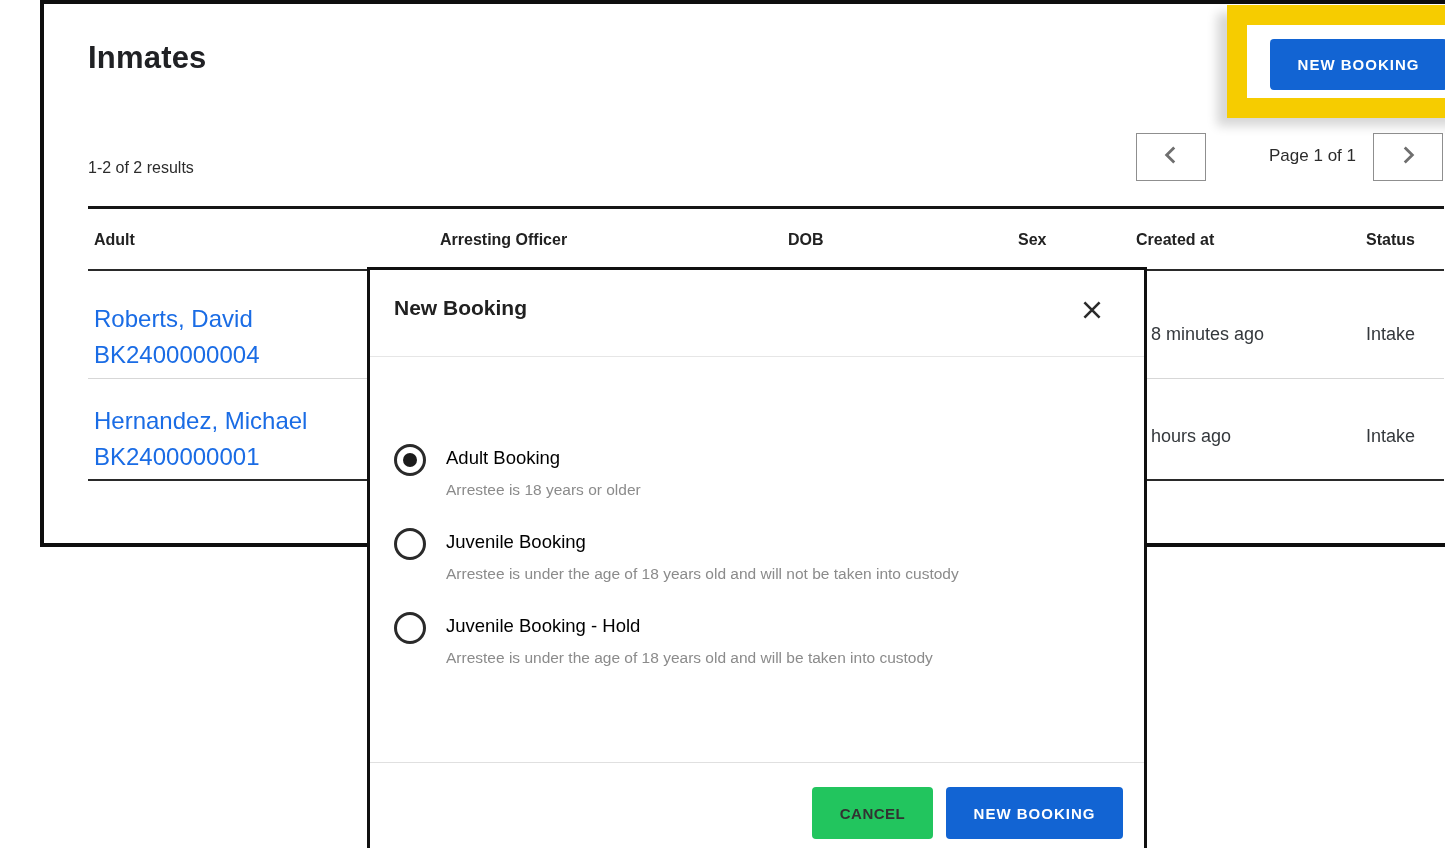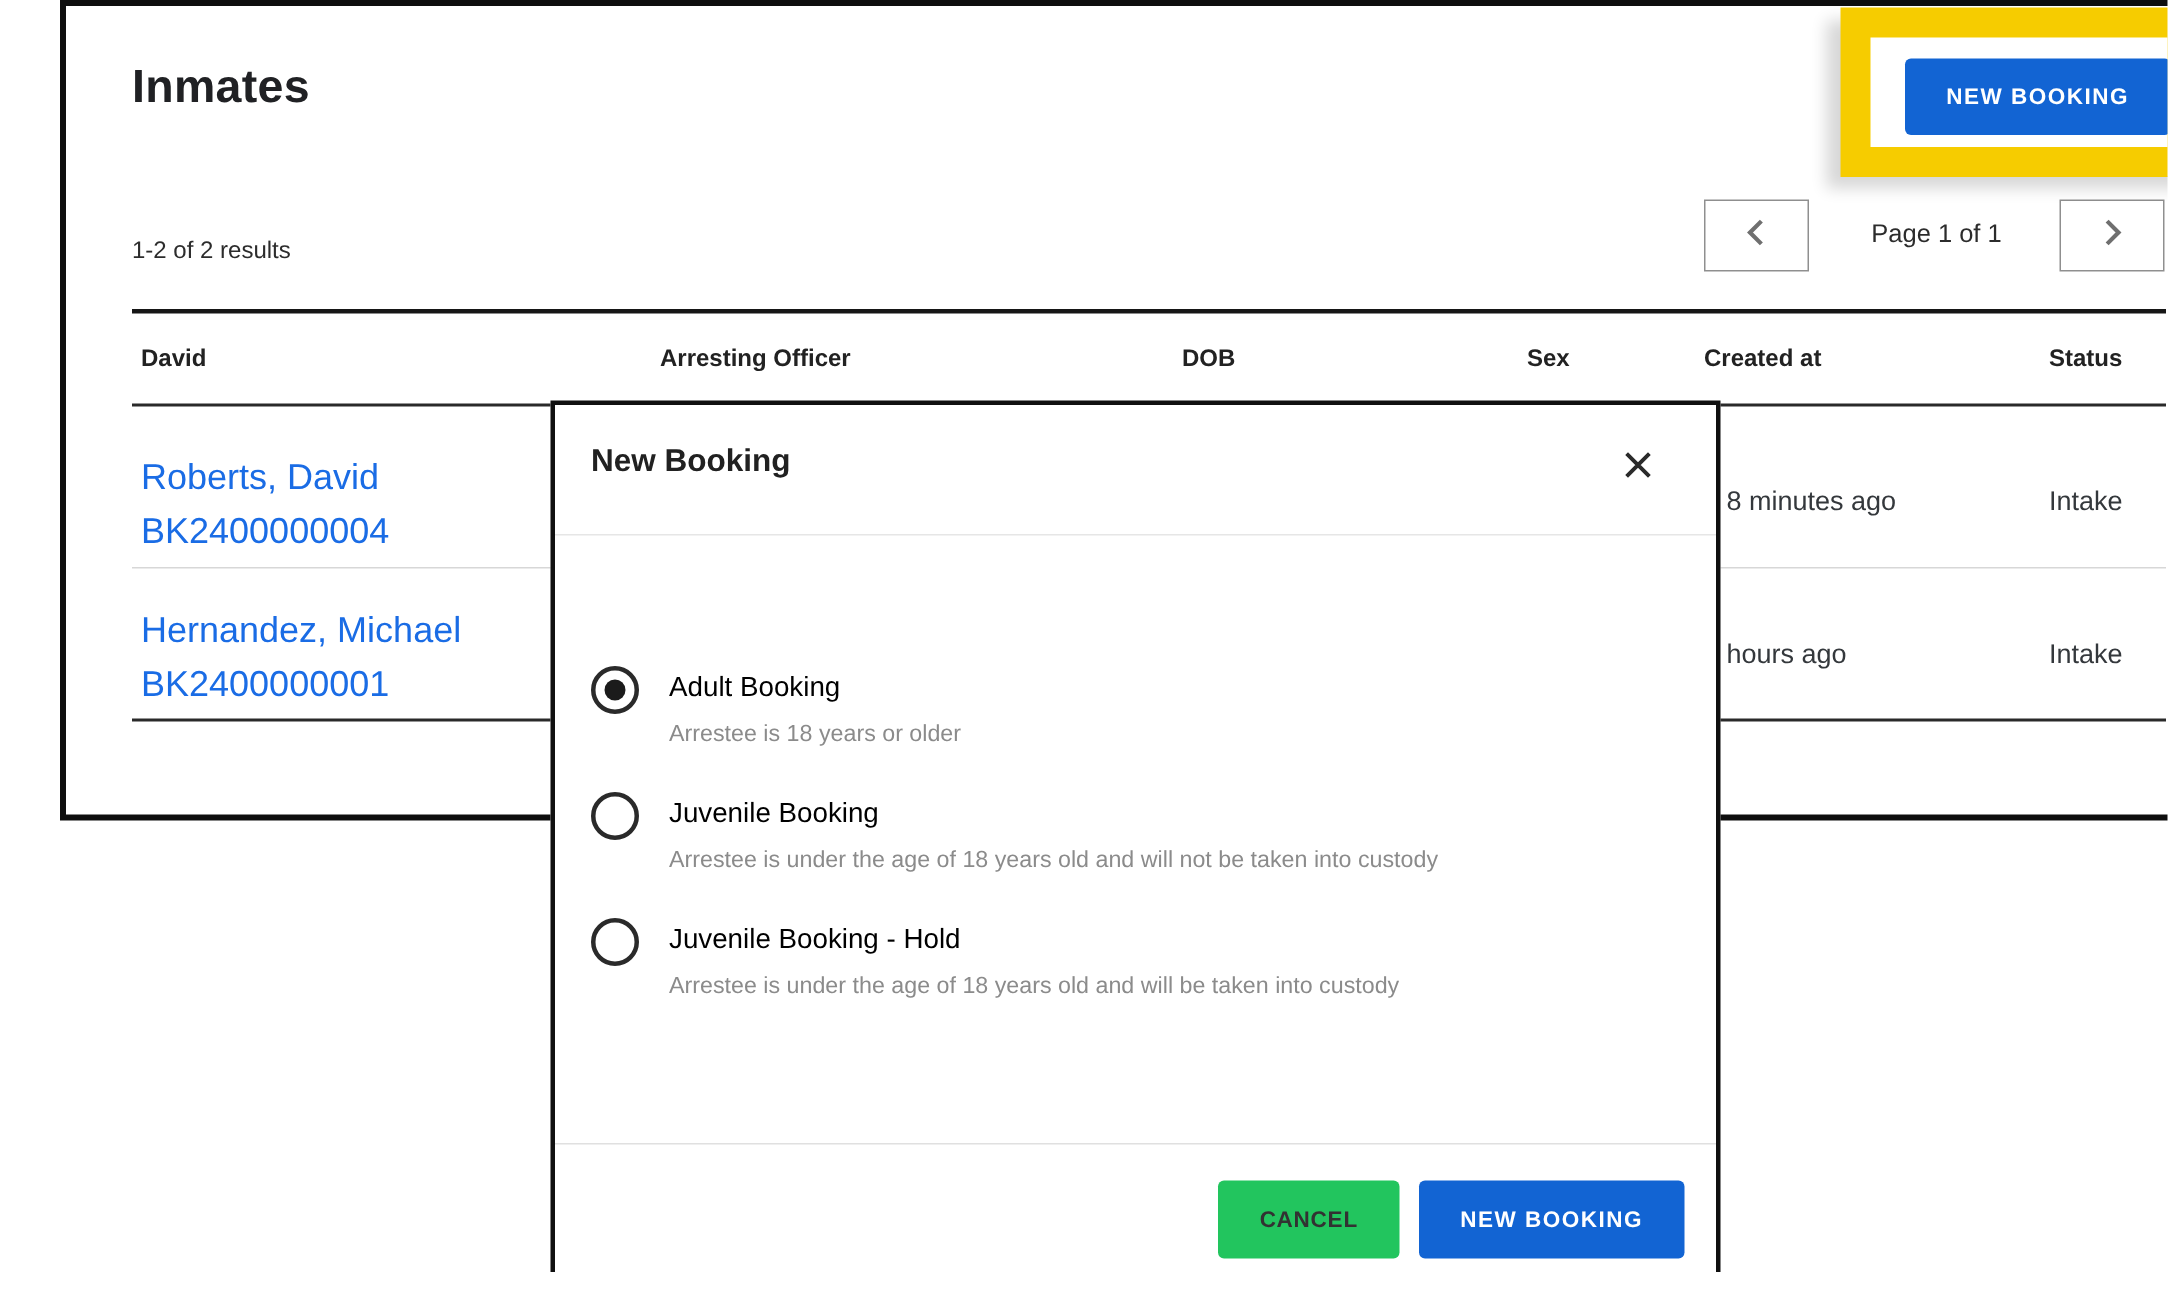--- a/index.html
+++ b/index.html
@@ -8,21 +8,21 @@
 
   
   .card{position:absolute;left:0;top:0;width:1441px;height:547px;background:#fff;
         border:4px solid #0e0e0e;box-sizing:border-box;}
   .page-title{position:absolute;left:44px;top:36px;font-size:31px;font-weight:700;color:#202124;letter-spacing:.2px;}
   .results{position:absolute;left:44px;top:155px;font-size:16px;color:#2c2c2c;}
 
   
   .pg-btn{position:absolute;top:129px;width:70px;height:48px;background:#fff;
           border:1.5px solid #8f8f8f;box-sizing:border-box;display:flex;align-items:center;justify-content:center;cursor:pointer;}
-  .pg-label{position:absolute;left:1182px;top:142px;width:130px;text-align:center;font-size:17px;color:#2c2c2c;}
+  .pg-label{position:absolute;left:1182px;top:142px;width:130px;text-align:right;font-size:17px;color:#2c2c2c;}
 
   
   .hline{position:absolute;left:44px;width:1356px;}
   .th{position:absolute;top:227px;font-size:16px;font-weight:700;color:#222;}
   .cell{position:absolute;font-size:18px;color:#34383c;}
   .link{position:absolute;font-size:24px;color:#1a6ce5;cursor:pointer;}
 
   
   .hl-box{position:absolute;left:1187px;top:5px;width:254px;height:113px;background:#f6cc00;z-index:40;
           box-shadow:-10px 8px 10px rgba(0,0,0,.16);}
@@ -73,21 +73,21 @@
             <path d="M9 5l7 7-7 7" fill="none" stroke="#6f6f6f" stroke-width="2.6"></path>
           </svg>
       </span>
     </div>
 
     <div class="hline" style="top:202px;height:3px;background:#161616;"></div>
     <div class="hline" style="top:265px;height:2px;background:#2a2a2a;"></div>
     <div class="hline" style="top:374px;height:1px;background:#d7d7d7;"></div>
     <div class="hline" style="top:475px;height:2px;background:#2a2a2a;"></div>
 
-    <div class="th" style="left:50px;">David</div>
+    <div class="th" style="left:50px;">Adult</div>
     <div class="th" style="left:396px;">Arresting Officer</div>
     <div class="th" style="left:744px;">DOB</div>
     <div class="th" style="left:974px;">Sex</div>
     <div class="th" style="left:1092px;">Created at</div>
     <div class="th" style="left:1322px;">Status</div>
 
     <div>
       <div class="link" style="left:50px;top:301px;">Roberts, David</div>
       <div class="link" style="left:50px;top:337px;">BK2400000004</div>
       <div class="cell" style="left:1107px;top:320px;">8 minutes ago</div>

